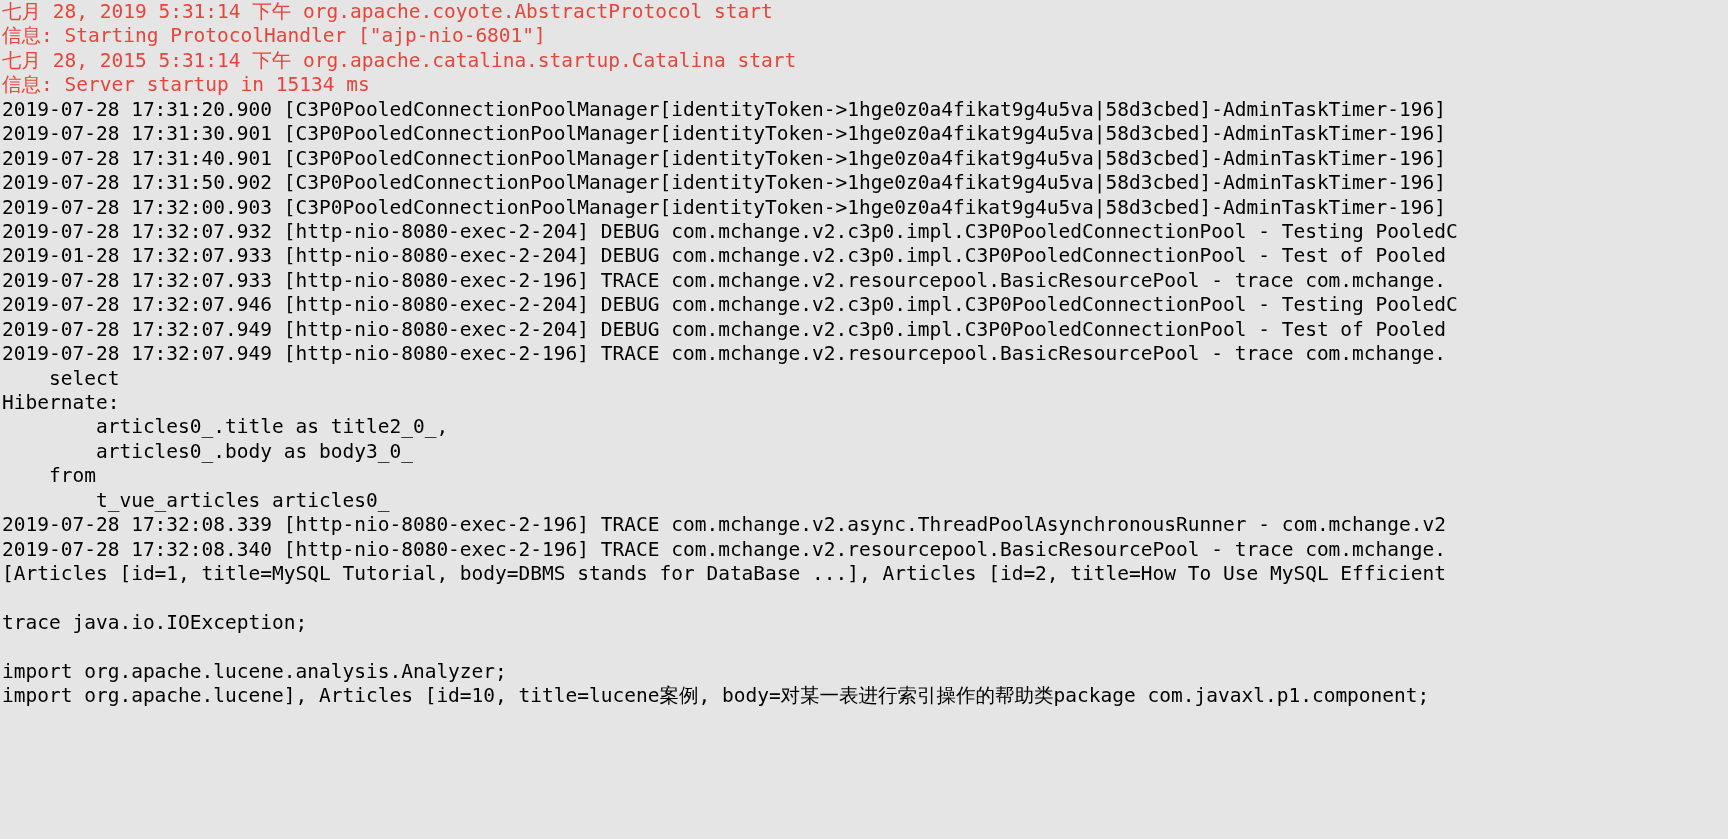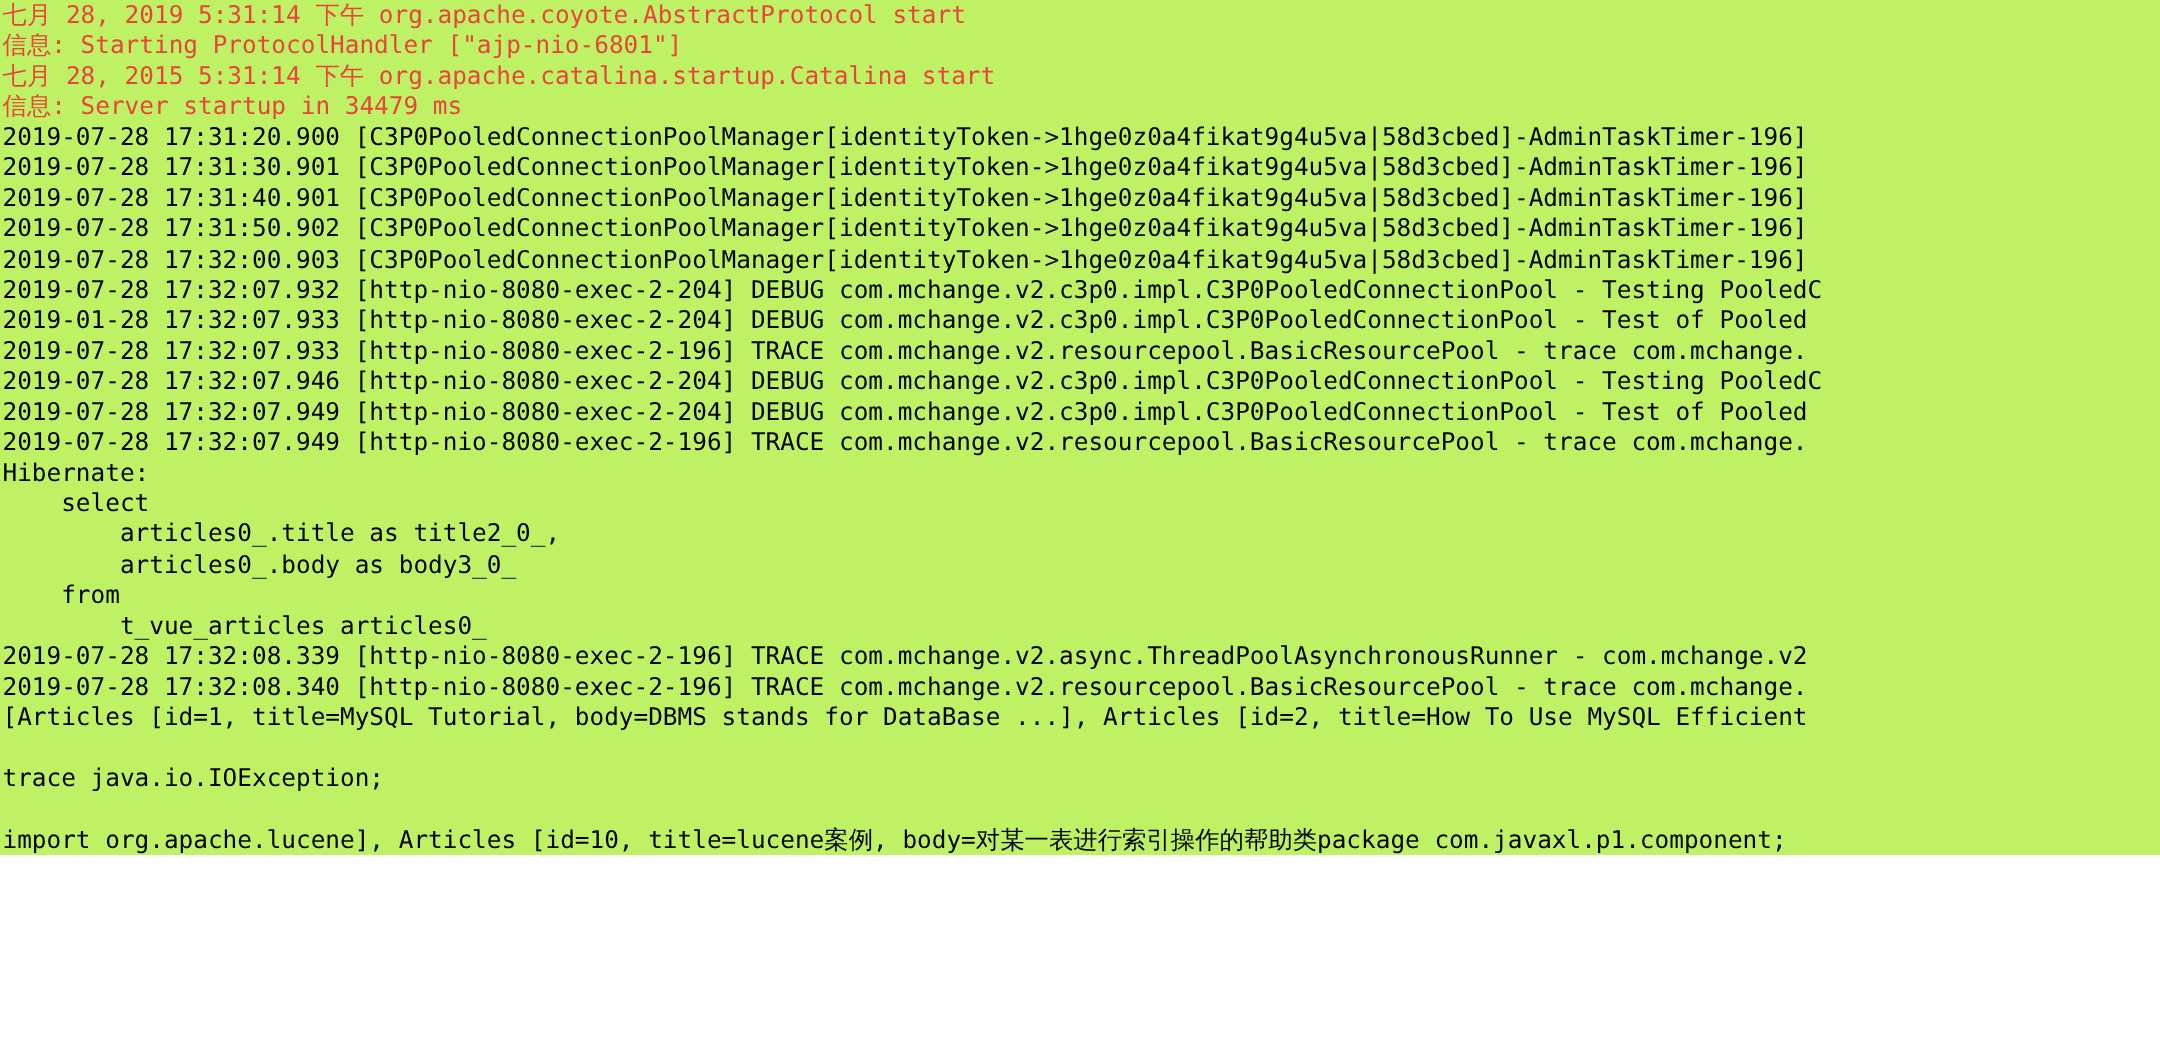--- a/index.html
+++ b/index.html
@@ -10,22 +10,22 @@
   body {
     width: 1728px;
     height: 839px;
     overflow: hidden;
     font-family: "DejaVu Sans Mono", "Liberation Mono", monospace;
   }
 
   #console {
     position: relative;
     width: 1728px;
-    height: 684px;
-    background: #bef264;
+    height: 839px;
+    background: #e5e5e5;
     overflow: hidden;
     padding: 0;
     box-sizing: border-box;
   }
 
   .log-line {
     display: block;
     white-space: pre;
     font-family: "DejaVu Sans Mono", "Liberation Mono", monospace;
     font-size: 19.5px;
@@ -48,38 +48,39 @@
   
   #console::-webkit-scrollbar { display: none; }
 </style>
 </head>
 <body>
 
 <div id="console">
     <span class="log-line err">七月 28, 2019 5:31:14 下午 org.apache.coyote.AbstractProtocol start</span>
     <span class="log-line err">信息: Starting ProtocolHandler ["ajp-nio-6801"]</span>
     <span class="log-line err">七月 28, 2015 5:31:14 下午 org.apache.catalina.startup.Catalina start</span>
-    <span class="log-line err">信息: Server startup in 34479 ms</span>
+    <span class="log-line err">信息: Server startup in 15134 ms</span>
     <span class="log-line out">2019-07-28 17:31:20.900 [C3P0PooledConnectionPoolManager[identityToken-&gt;1hge0z0a4fikat9g4u5va|58d3cbed]-AdminTaskTimer-196]</span>
     <span class="log-line out">2019-07-28 17:31:30.901 [C3P0PooledConnectionPoolManager[identityToken-&gt;1hge0z0a4fikat9g4u5va|58d3cbed]-AdminTaskTimer-196]</span>
     <span class="log-line out">2019-07-28 17:31:40.901 [C3P0PooledConnectionPoolManager[identityToken-&gt;1hge0z0a4fikat9g4u5va|58d3cbed]-AdminTaskTimer-196]</span>
     <span class="log-line out">2019-07-28 17:31:50.902 [C3P0PooledConnectionPoolManager[identityToken-&gt;1hge0z0a4fikat9g4u5va|58d3cbed]-AdminTaskTimer-196]</span>
     <span class="log-line out">2019-07-28 17:32:00.903 [C3P0PooledConnectionPoolManager[identityToken-&gt;1hge0z0a4fikat9g4u5va|58d3cbed]-AdminTaskTimer-196]</span>
     <span class="log-line out">2019-07-28 17:32:07.932 [http-nio-8080-exec-2-204] DEBUG com.mchange.v2.c3p0.impl.C3P0PooledConnectionPool - Testing PooledC</span>
     <span class="log-line out">2019-01-28 17:32:07.933 [http-nio-8080-exec-2-204] DEBUG com.mchange.v2.c3p0.impl.C3P0PooledConnectionPool - Test of Pooled</span>
     <span class="log-line out">2019-07-28 17:32:07.933 [http-nio-8080-exec-2-196] TRACE com.mchange.v2.resourcepool.BasicResourcePool - trace com.mchange.</span>
     <span class="log-line out">2019-07-28 17:32:07.946 [http-nio-8080-exec-2-204] DEBUG com.mchange.v2.c3p0.impl.C3P0PooledConnectionPool - Testing PooledC</span>
     <span class="log-line out">2019-07-28 17:32:07.949 [http-nio-8080-exec-2-204] DEBUG com.mchange.v2.c3p0.impl.C3P0PooledConnectionPool - Test of Pooled</span>
     <span class="log-line out">2019-07-28 17:32:07.949 [http-nio-8080-exec-2-196] TRACE com.mchange.v2.resourcepool.BasicResourcePool - trace com.mchange.</span>
+    <span class="log-line out">    select</span>
     <span class="log-line out">Hibernate: </span>
-    <span class="log-line out">    select</span>
     <span class="log-line out">        articles0_.title as title2_0_,</span>
     <span class="log-line out">        articles0_.body as body3_0_</span>
     <span class="log-line out">    from</span>
     <span class="log-line out">        t_vue_articles articles0_</span>
     <span class="log-line out">2019-07-28 17:32:08.339 [http-nio-8080-exec-2-196] TRACE com.mchange.v2.async.ThreadPoolAsynchronousRunner - com.mchange.v2</span>
     <span class="log-line out">2019-07-28 17:32:08.340 [http-nio-8080-exec-2-196] TRACE com.mchange.v2.resourcepool.BasicResourcePool - trace com.mchange.</span>
     <span class="log-line out">[Articles [id=1, title=MySQL Tutorial, body=DBMS stands for DataBase ...], Articles [id=2, title=How To Use MySQL Efficient</span>
     <span class="log-line blank"></span>
     <span class="log-line out">trace java.io.IOException;</span>
     <span class="log-line blank"></span>
+    <span class="log-line out">import org.apache.lucene.analysis.Analyzer;</span>
     <span class="log-line out">import org.apache.lucene], Articles [id=10, title=lucene案例, body=对某一表进行索引操作的帮助类package com.javaxl.p1.component;</span>
   </div>
 
 </body></html>

